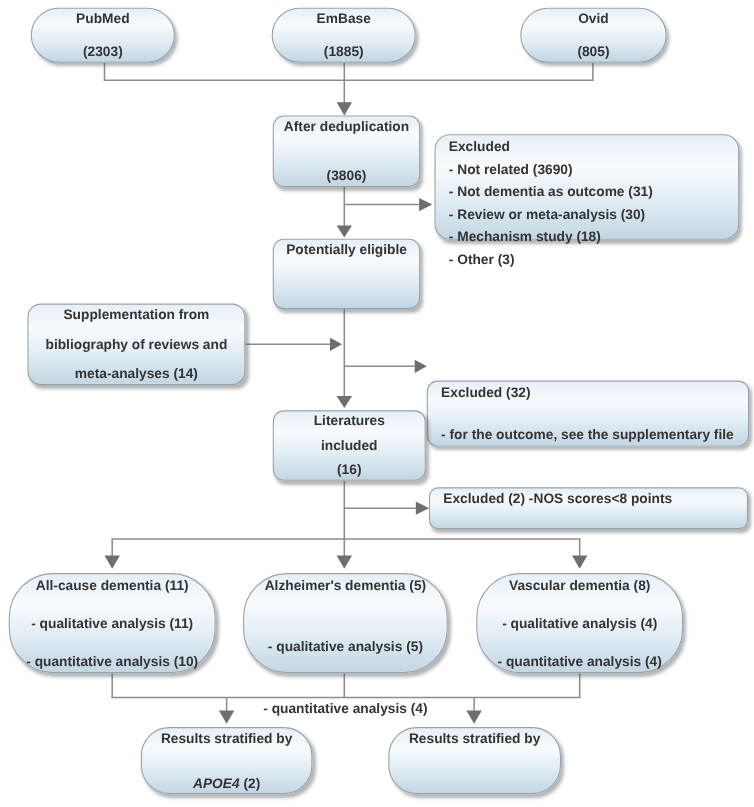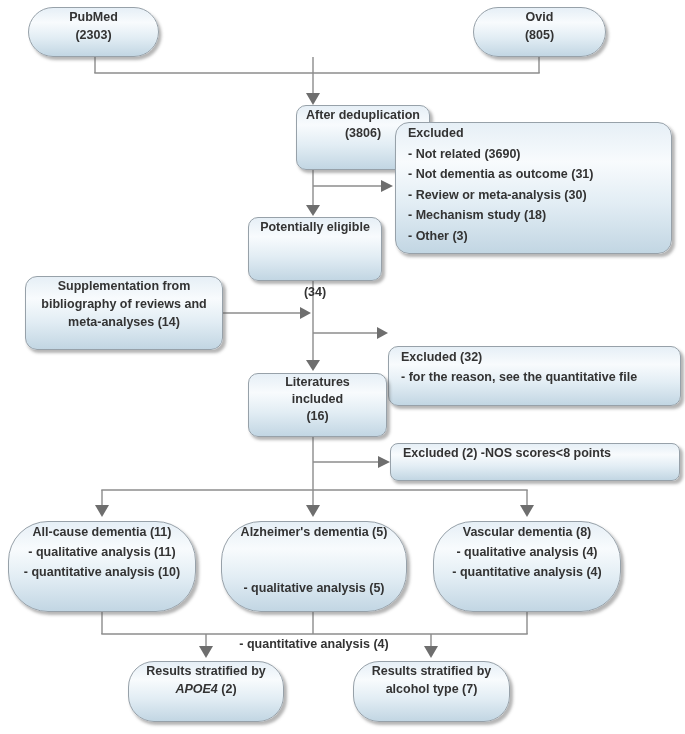--- a/index.html
+++ b/index.html
@@ -19,21 +19,21 @@
     overflow:hidden;
   }
   svg.connectors{position:absolute;left:0;top:0;z-index:1;}
   .conn{stroke:var(--line);stroke-width:1.4;fill:none;}
   .ah{fill:var(--arrow);stroke:none;}
   .node{
     position:absolute;z-index:2;box-sizing:border-box;
     border:1px solid var(--box-border);
     background:linear-gradient(180deg,var(--box-top) 0%,var(--box-mid) 30%,#e2edf4 62%,var(--box-bottom) 100%);
     box-shadow:2.5px 3px 3px rgba(90,90,90,.45);
-    display:flex;flex-direction:column;justify-content:flex-start;
+    display:flex;flex-direction:column;justify-content:space-between;
     font-weight:bold;font-size:12.5px;line-height:18px;text-align:center;
   }
   .pill{border-radius:26px;}
   .bigpill{border-radius:40px;line-height:20px;}
   .rect{border-radius:10px;}
   .round14{border-radius:14px;}
   .round12{border-radius:12px;}
   .round8{border-radius:8px;}
   .leftalign{text-align:left;padding-left:12px;padding-right:8px;}
   .list{line-height:20.5px;}
@@ -90,53 +90,56 @@
       <polygon class="ah" points="199,646 213,646 206,658"></polygon>
       <line class="conn" x1="431" y1="634" x2="431" y2="648"></line>
       <polygon class="ah" points="424,646 438,646 431,658"></polygon>
     </g>
   </svg>
 
   <div class="node pill" style="left:28px;top:7px;width:131px;height:50px;">
     <div class="ln">PubMed</div>
     <div class="ln">(2303)</div>
   </div>
+  <div class="node pill" style="left:247px;top:7px;width:131px;height:50px;">
+    <div class="ln">EmBase</div>
+    <div class="ln">(1885)</div>
+  </div>
   <div class="node pill" style="left:473px;top:7px;width:133px;height:50px;">
     <div class="ln">Ovid</div>
     <div class="ln">(805)</div>
   </div>
 
-  <div class="node rect" style="left:248px;top:105px;width:134px;height:65px;margin-left:48px;">
+  <div class="node rect" style="left:248px;top:105px;width:134px;height:65px;">
     <div class="ln">After deduplication</div>
     <div class="ln">(3806)</div>
   </div>
 
-  <div class="node round14 leftalign list" style="left:395px;top:122px;width:277px;height:132px;">
+  <div class="node round14 leftalign list" style="left:395px;top:122px;width:277px;height:96px;">
     <div class="ln">Excluded</div>
     <div class="ln">- Not related (3690)</div>
     <div class="ln">- Not dementia as outcome (31)</div>
     <div class="ln">- Review or meta-analysis (30)</div>
     <div class="ln">- Mechanism study (18)</div>
     <div class="ln">- Other (3)</div>
   </div>
 
   <div class="node rect" style="left:248px;top:217px;width:134px;height:64px;gap:47px;">
     <div class="ln">Potentially eligible</div>
-    <div class="ln">(34)</div>
   </div>
 
   <div class="node round12" style="left:25px;top:276px;width:198px;height:74px;">
     <div class="ln">Supplementation from</div>
     <div class="ln">bibliography of reviews and</div>
     <div class="ln">meta-analyses (14)</div>
   </div>
 
   <div class="node rect leftalign" style="left:388px;top:303px;width:293px;height:60px;line-height:20px;margin-top:43px;">
     <div class="ln">Excluded (32)</div>
-    <div class="ln">- for the reason, see the quantitative file</div>
+    <div class="ln">- for the outcome, see the supplementary file</div>
   </div>
 
   <div class="node rect" style="left:248px;top:373px;width:139px;height:64px;line-height:17px;">
     <div class="ln">Literatures</div>
     <div class="ln">included</div>
     <div class="ln">(16)</div>
   </div>
 
   <div class="node round8 leftalign" style="left:390px;top:443px;width:290px;height:38px;">
     <div class="ln">Excluded (2) -NOS scores&lt;8 points</div>
@@ -157,16 +160,15 @@
     <div class="ln">- qualitative analysis (4)</div>
     <div class="ln">- quantitative analysis (4)</div>
   </div>
 
   <div class="node pill" style="left:128px;top:661px;width:156px;height:61px;">
     <div class="ln">Results stratified by</div>
     <div class="ln"><span class="ital">APOE4</span><span> (2)</span></div>
   </div>
   <div class="node pill" style="left:353px;top:661px;width:157px;height:61px;">
     <div class="ln">Results stratified by</div>
-    <div class="ln">alcohol type (7)</div>
   </div>
 
 </div>
 
 </body></html>

